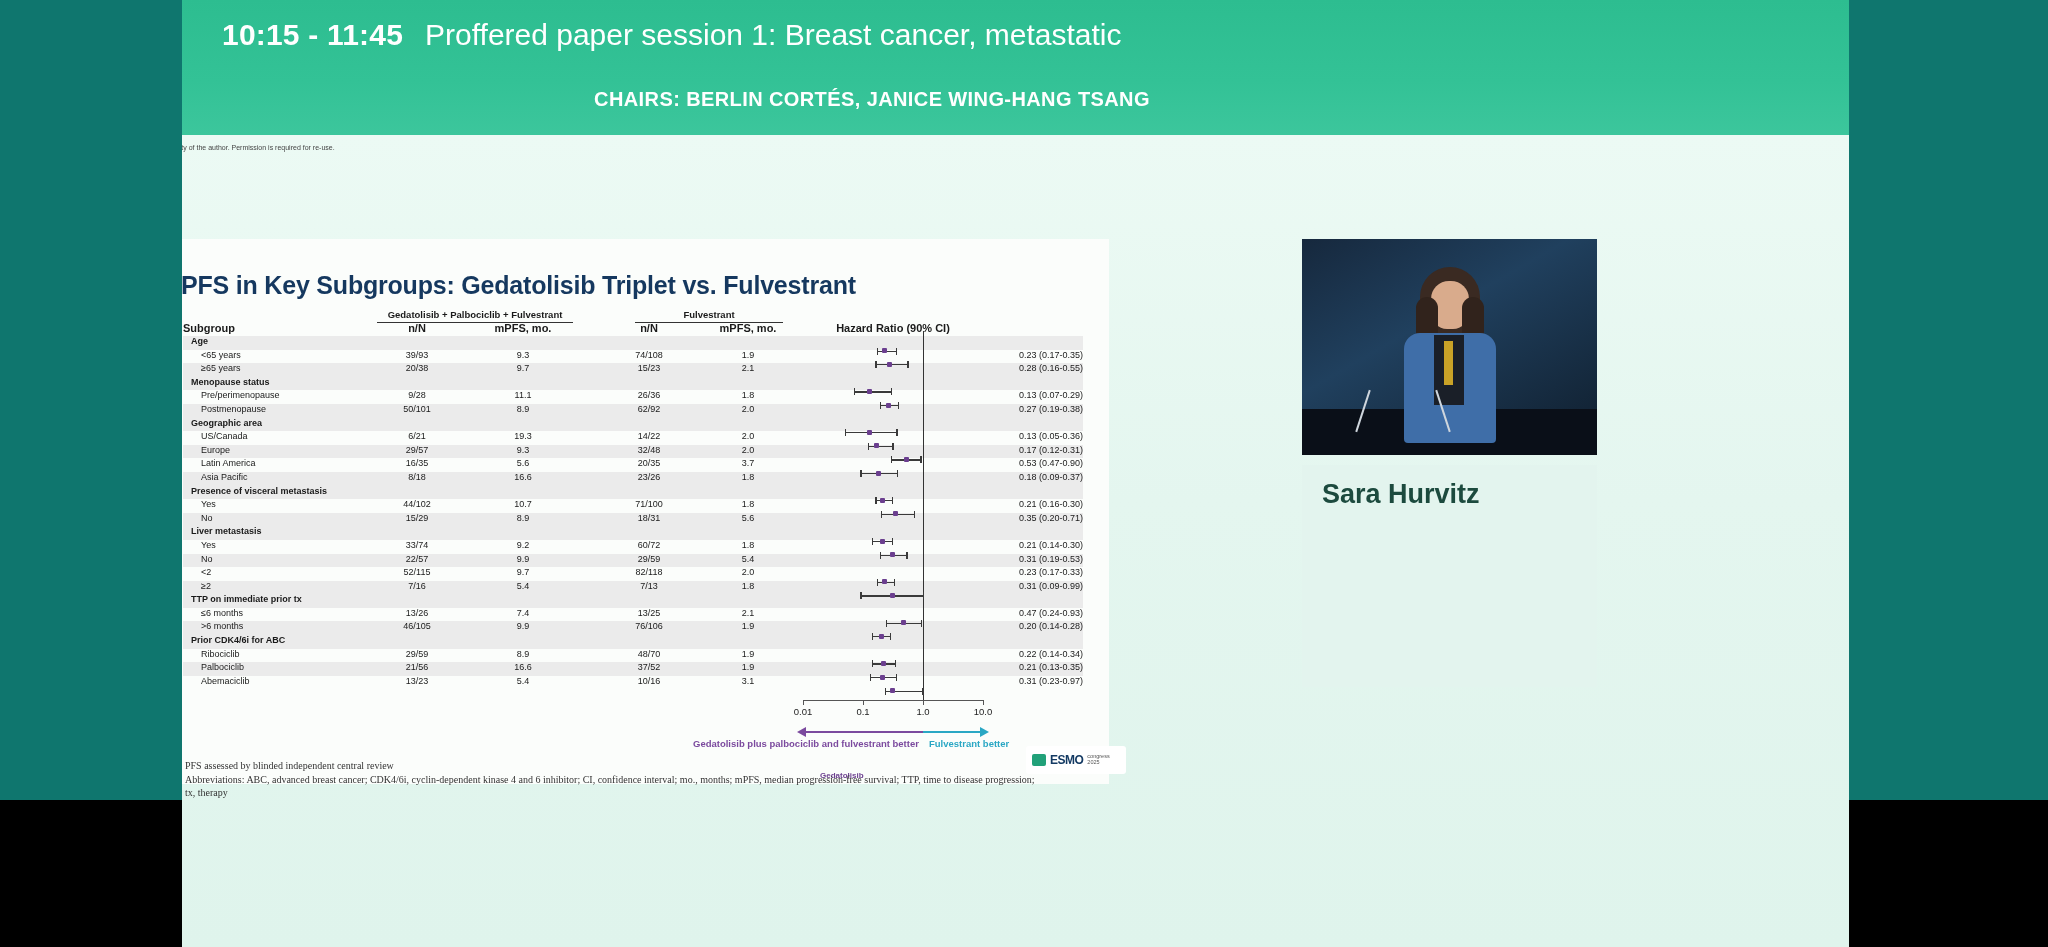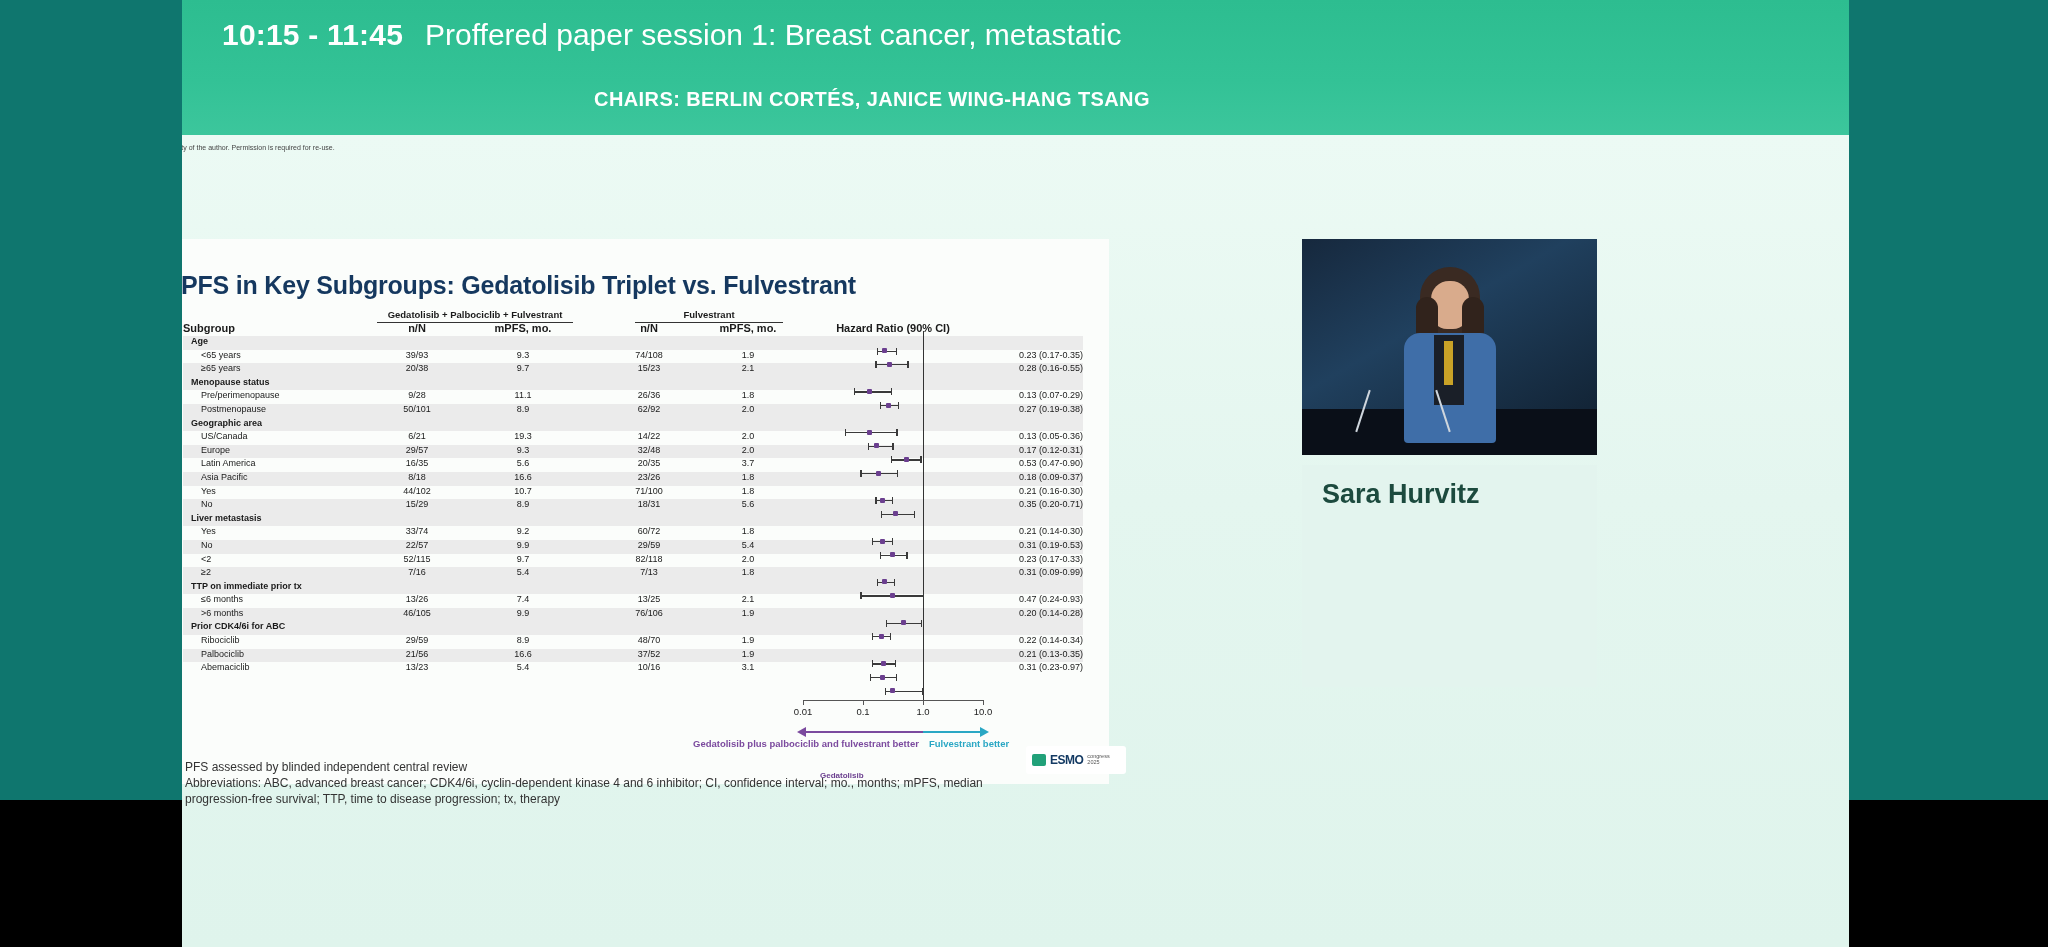--- a/index.html
+++ b/index.html
@@ -58,21 +58,21 @@
   .axis .tickline{position:absolute;top:0;height:5px;border-left:1px solid #555;}
   .axis .tl{position:absolute;top:6px;font-size:9.5px;color:#222;transform:translateX(-50%);text-align:left;}
   .axis .hbar{position:absolute;top:0;height:1px;background:#555;}
 
   .arrows{position:absolute;left:183px;top:592px;width:900px;height:30px;}
   .arr{position:absolute;top:0;height:10px;}
   .arr .shaft{position:absolute;top:4px;height:2.4px;}
   .arr .head{position:absolute;top:0;width:0;height:0;border-top:5px solid transparent;border-bottom:5px solid transparent;}
   .arrlbl{position:absolute;top:11px;font-size:9.5px;font-weight:700;white-space:nowrap;}
 
-  .fn{position:absolute;font-size:12px;color:#333;line-height:1.35;}
+  .fn{position:absolute;font-size:10px;color:#333;line-height:1.35;font-family:Liberation Serif, serif;}
   .fn1{left:185px;top:624px;width:860px;}
   .fn2{left:165px;top:650px;width:700px;font-size:7.2px;color:#15385f;font-weight:700;}
   .fn3{left:165px;top:660px;width:700px;font-size:7px;color:#444;font-weight:400;}
   .brand{position:absolute;left:820px;top:636px;font-size:8px;color:#6b3f8f;font-weight:700;}
 
   .esmo{position:absolute;left:1026px;top:611px;width:100px;height:28px;background:#fff;
         border-radius:3px;display:flex;align-items:center;gap:4px;padding:0 6px;box-sizing:border-box;}
   .esmo .sq{width:14px;height:12px;background:#21a179;border-radius:2px;}
   .esmo .nm{font-size:12px;font-weight:800;color:#143a63;letter-spacing:-.5px;}
   .esmo .yr{font-size:5.5px;color:#555;line-height:1.05;}
@@ -199,20 +199,23 @@
                 <div class="c-m2">3.7</div>
                 <div class="c-hr">0.53 (0.47-0.90)</div>
               </div>
               <div class="row alt">
                 <div class="c-sub ind">Asia Pacific</div>
                 <div class="c-n1">8/18</div>
                 <div class="c-m1">16.6</div>
                 <div class="c-n2">23/26</div>
                 <div class="c-m2">1.8</div>
                 <div class="c-hr">0.18 (0.09-0.37)</div>
+              </div>
+              <div class="row sect">
+                <div class="c-sub sect">Presence of visceral metastasis</div>
               </div>
               <div class="row">
                 <div class="c-sub ind">Yes</div>
                 <div class="c-n1">44/102</div>
                 <div class="c-m1">10.7</div>
                 <div class="c-n2">71/100</div>
                 <div class="c-m2">1.8</div>
                 <div class="c-hr">0.21 (0.16-0.30)</div>
               </div>
               <div class="row alt">

